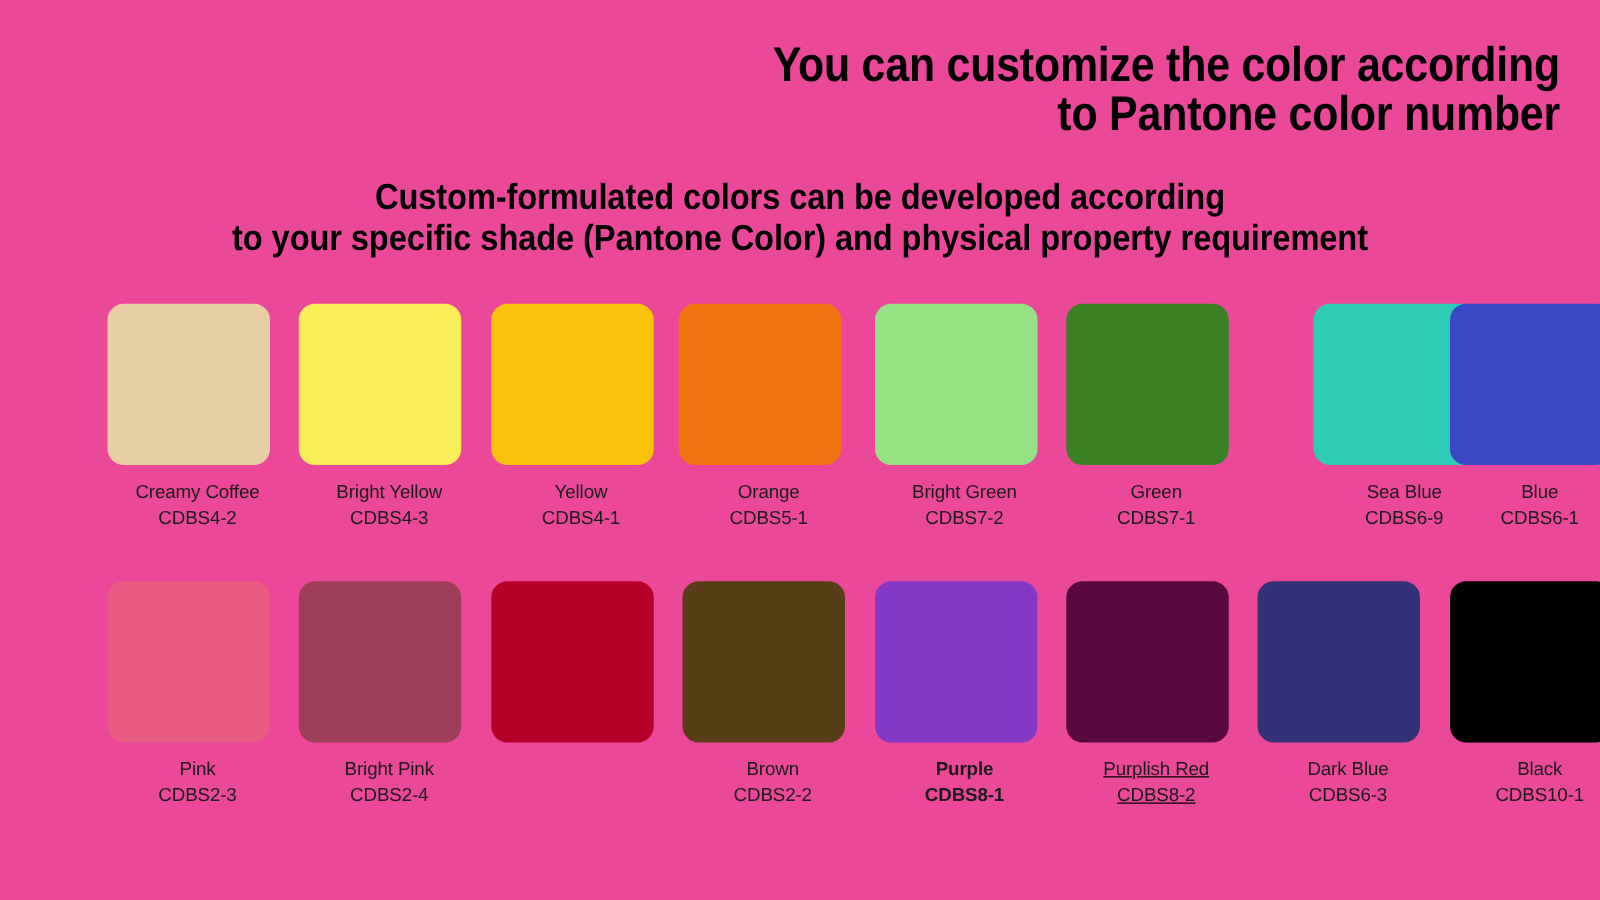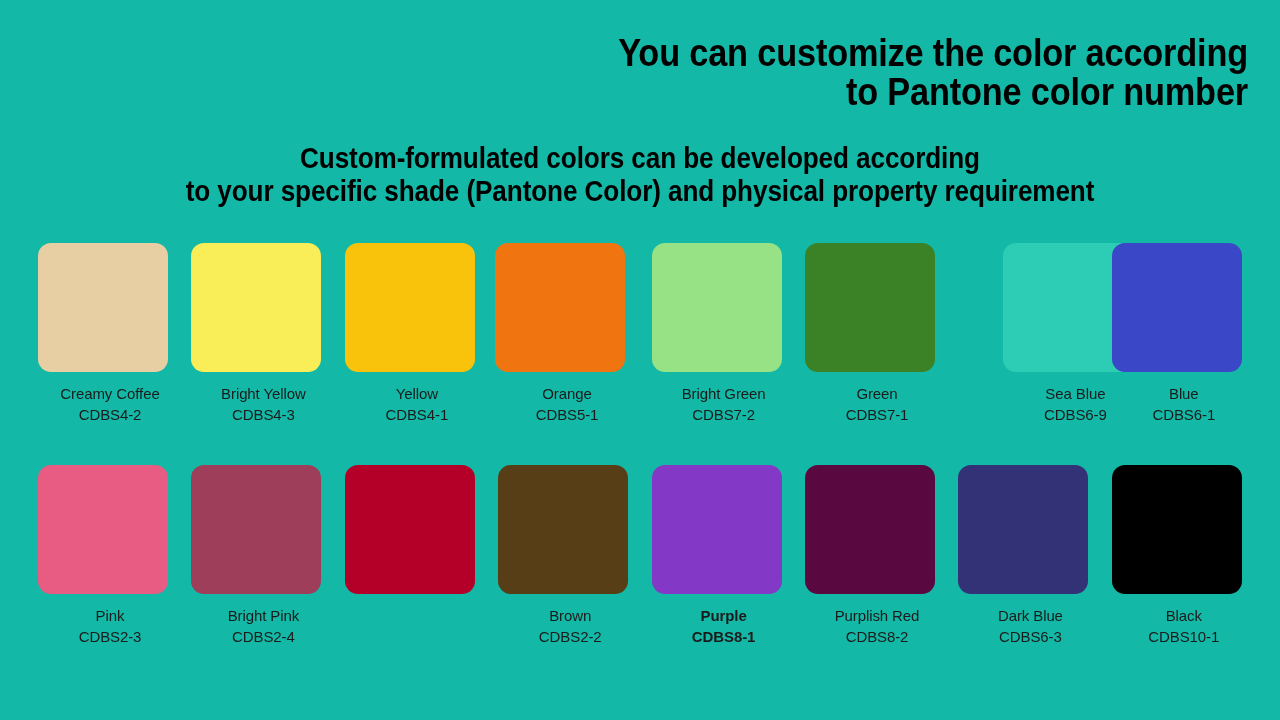--- a/index.html
+++ b/index.html
@@ -67,20 +67,21 @@
     width: 1204px;
   }
   .row {
     position: relative;
     height: 222px;
   }
   .cell {
     position: absolute;
     top: 0;
     width: 144px;
+    margin-left: 48px;
   }
   .chip {
     width: 130px;
     height: 129px;
     border-radius: 13px;
     box-sizing: border-box;
   }
   .caption {
     margin-top: 11px;
     text-align: center;
@@ -89,21 +90,21 @@
     line-height: 21px;
     letter-spacing: -0.1px;
     white-space: nowrap;
   }
   .caption .cname { display: block; }
   .caption .ccode { display: block; }
 </style>
 </head>
 <body style="background: rgb(255, 255, 255);">
 
-<div id="slide" style="background: #14b8a6;">
+<div id="slide" style="background: #ec4899;">
 
   <div class="headline">
     <span class="line">You can customize the color according</span>
     <span class="line">to Pantone color number</span>
   </div>
 
   <div class="subhead">
     <span class="line">Custom-formulated colors can be developed according</span>
     <span class="line">to your specific shade (Pantone Color)  and physical property requirement</span>
   </div>
@@ -192,21 +193,21 @@
             <span class="ccode">CDBS2-2</span>
           </div>
         </div>
         <div class="cell" style="left: 613.6px; font-weight: bold;">
           <div class="chip" style="background: rgb(132, 56, 198);"></div>
           <div class="caption">
             <span class="cname">Purple</span>
             <span class="ccode">CDBS8-1</span>
           </div>
         </div>
-        <div class="cell" style="left: 767px;">
+        <div class="cell" style="left: 767px; text-decoration: underline;">
           <div class="chip" style="background: rgb(90, 8, 64);"></div>
           <div class="caption">
             <span class="cname">Purplish Red</span>
             <span class="ccode">CDBS8-2</span>
           </div>
         </div>
         <div class="cell" style="left: 920.4px;">
           <div class="chip" style="background: rgb(52, 50, 118);"></div>
           <div class="caption">
             <span class="cname">Dark Blue</span>

